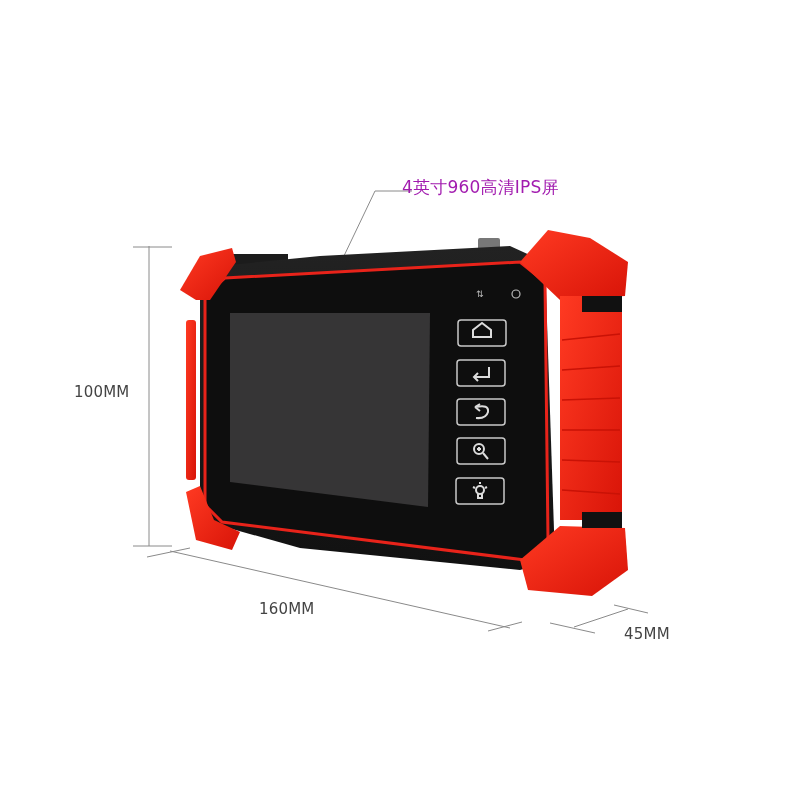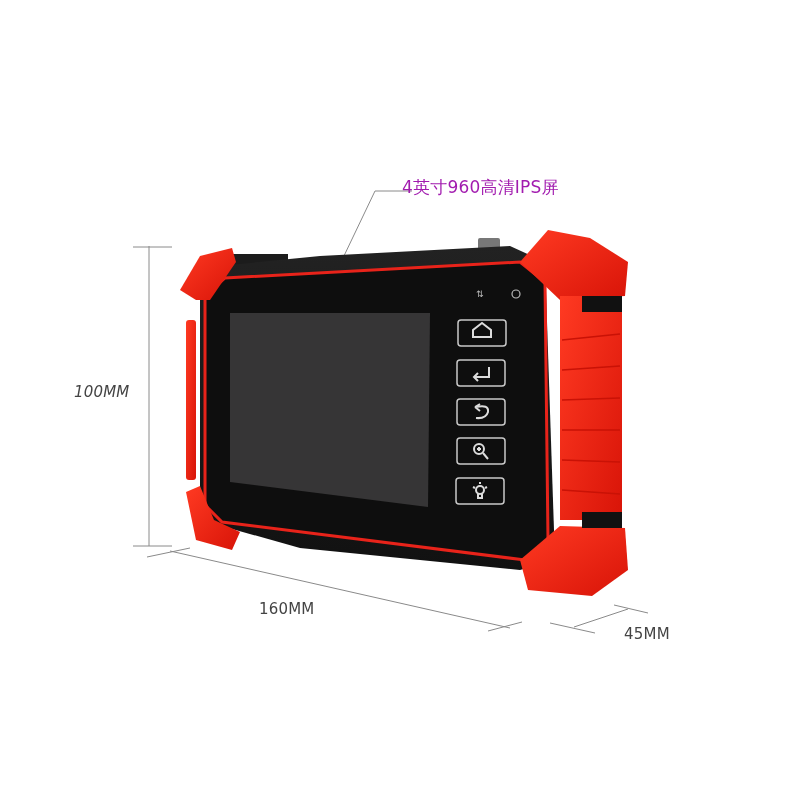--- a/index.html
+++ b/index.html
@@ -1,20 +1,20 @@
 <!DOCTYPE html>
 <html><head>
 <meta charset="utf-8">
 <style>
   html, body { margin:0; padding:0; background:#ffffff; }
   body { width:800px; height:800px; position:relative; overflow:hidden; font-family:"DejaVu Sans", "Liberation Sans", sans-serif; }
   .stage { position:absolute; left:0; top:0; width:800px; height:800px; }
   .label { position:absolute; color:#444; font-size:15px; letter-spacing:0.2px; }
   .label-screen { left:402px; top:176px; font-size:17px; color:#a21caf; }
-  .label-h { left:74px; top:383px;font-style:italic; }
+  .label-h { left:74px; top:383px; }
   .label-w { left:259px; top:600px; }
   .label-d { left:624px; top:625px;text-align:center; }
   svg { position:absolute; left:0; top:0; }
 </style>
 </head>
 <body>
 
 <div class="stage">
 <svg width="800" height="800" viewBox="0 0 800 800">
   <defs>

